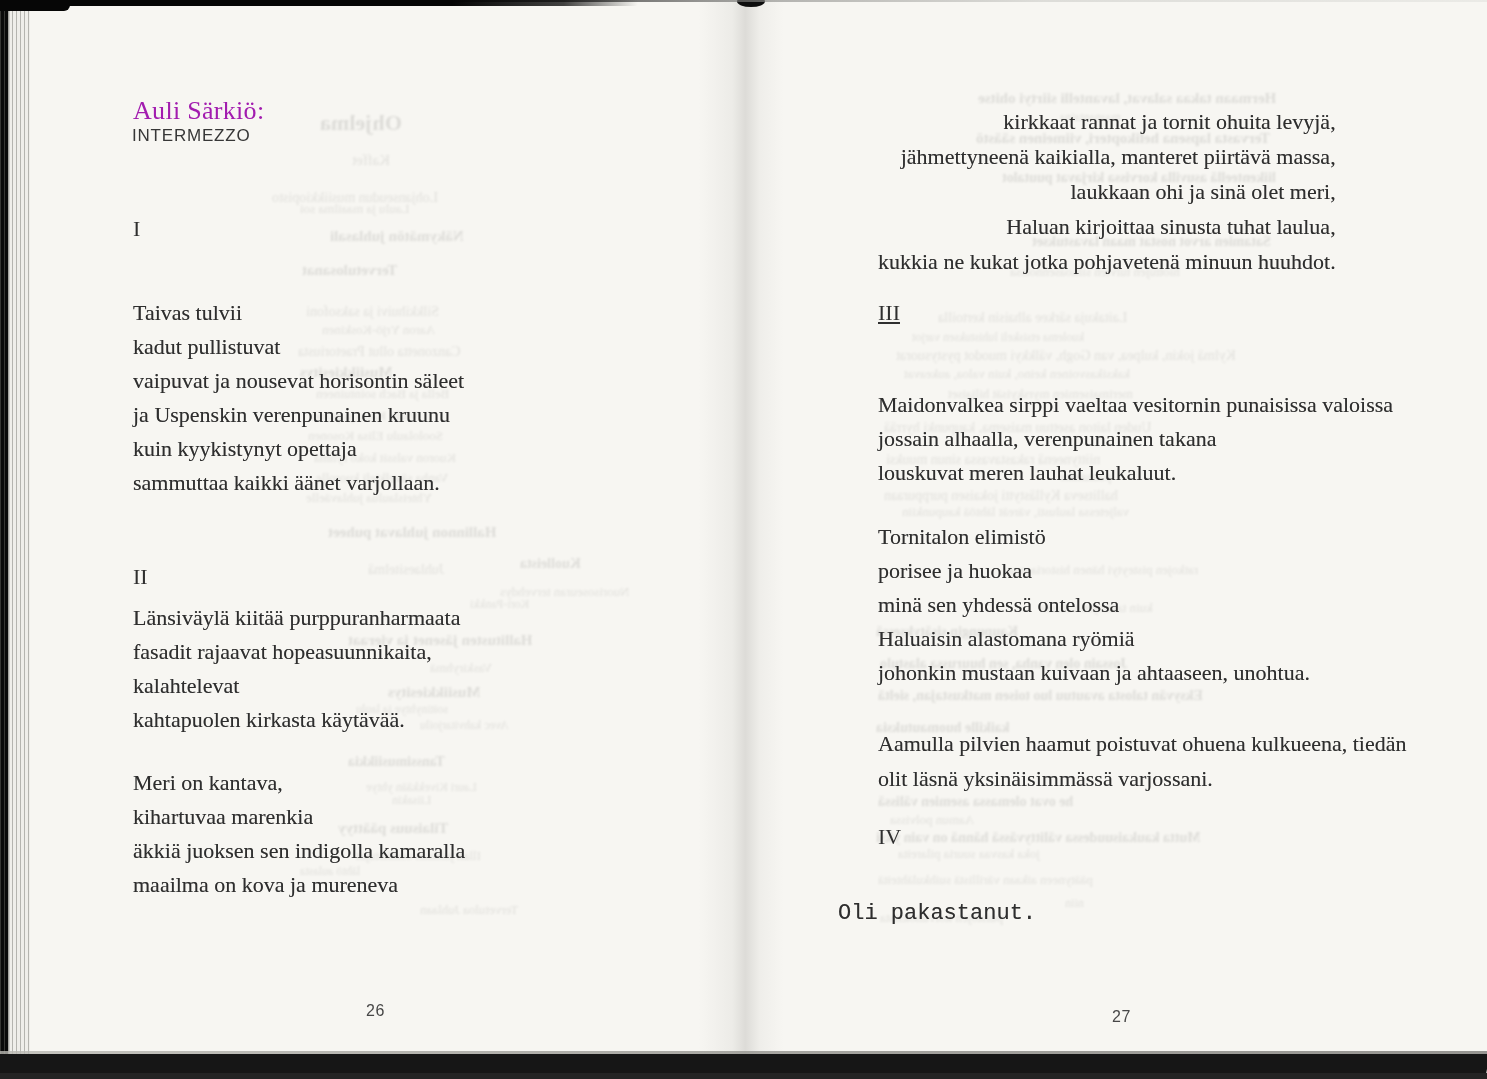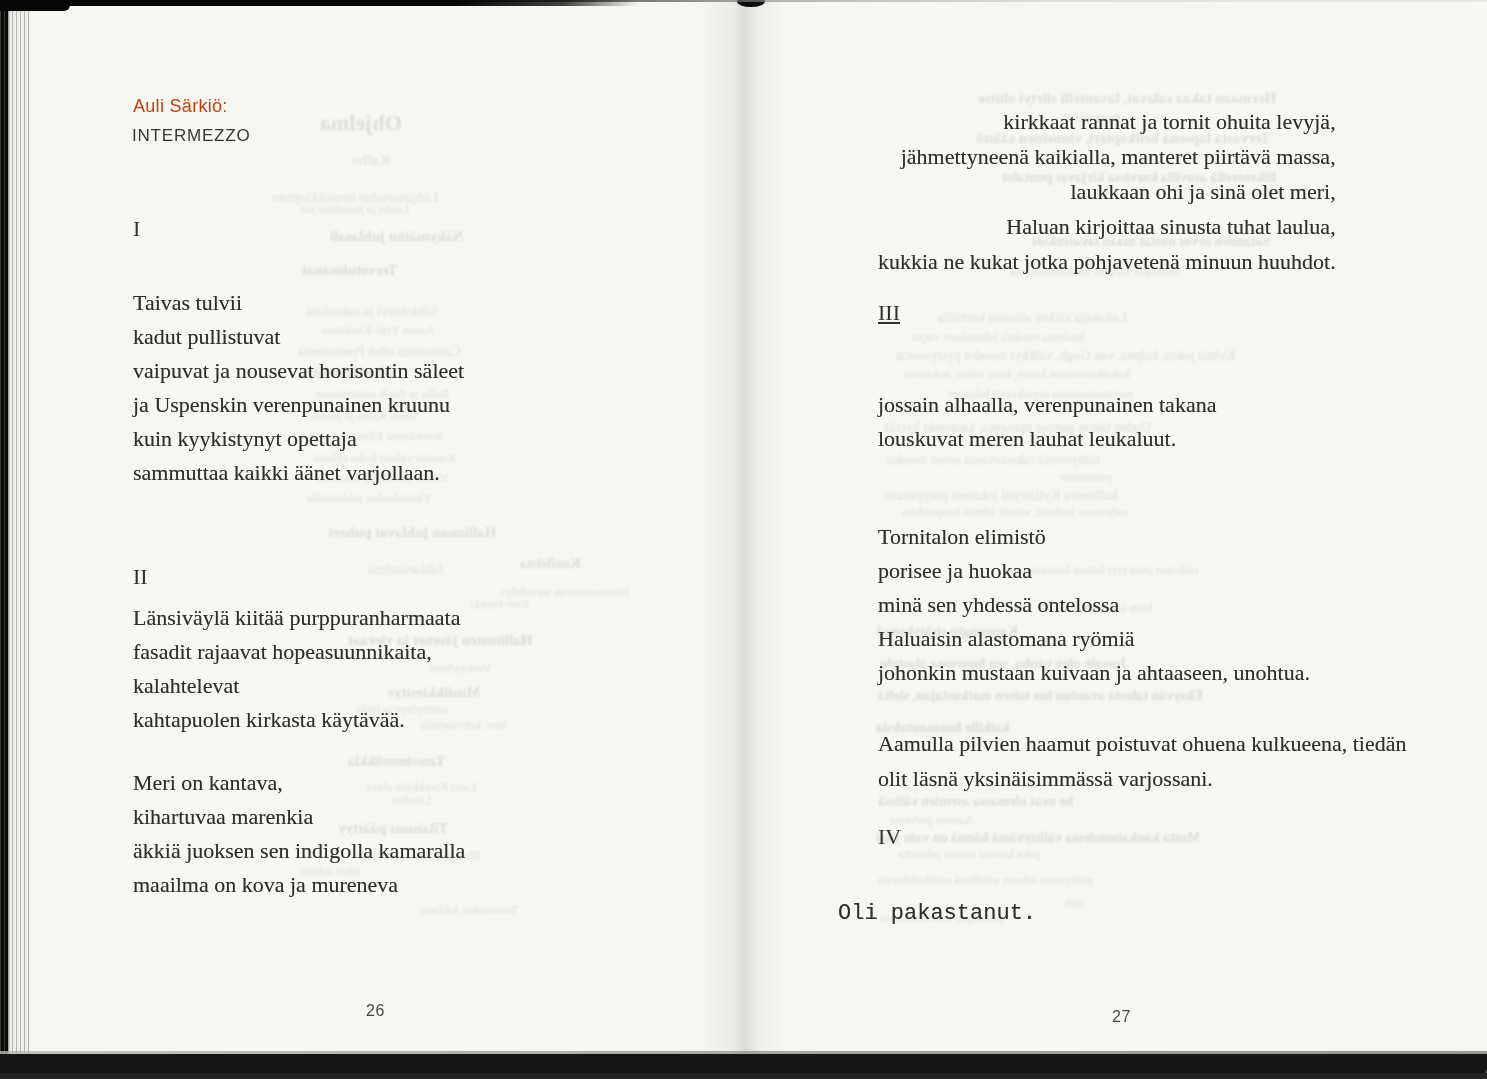--- a/index.html
+++ b/index.html
@@ -47,21 +47,21 @@
   .gutter-notch{
     position:absolute;top:-4px;left:737px;width:28px;height:11px;background:#0d0d0d;border-radius:50%;
   }
   
   .page{position:absolute;top:2px;bottom:25px;}
   .page-left{left:30px;width:668px;}
   .page-right{left:784px;right:0;}
   
   .abs{position:absolute;white-space:nowrap;}
   .author{
-    font-family:Liberation Sans, sans-serif;font-size:18px;color:#c2410c;
+    font-family:Liberation Serif, serif;font-size:26px;color:#a21caf;
     letter-spacing:.3px;
   }
   .title{
     font-family:"Liberation Sans",sans-serif;font-size:17px;color:#373737;
     letter-spacing:.8px;
   }
   .numeral{font-size:22px;color:#2f2f2f;}
   .stanza{font-size:22px;color:#2e2e2e;}
   .stanza .line{line-height:34px;white-space:nowrap;text-shadow:0 0 .4px rgba(40,40,40,.4);}
   .stanza-w .line{line-height:35px;}
@@ -146,21 +146,21 @@
       <span class="ghost" style="left: 898px; top: 846px; font-size: 13px;">joka kasvaa suuria pilareita</span>
       <span class="ghost" style="left: 878px; top: 872px; font-size: 13px;">päätyneen aikaan värillistä suihkulähteitä</span>
       <span class="ghost" style="left: 1065px; top: 896px; font-size: 12px;">niin</span>
       <span class="ghost" style="left: 880px; top: 910px; font-size: 13px;">puistojen koivuhoksista</span>
     </div>
 
   <div class="page page-left"></div>
   <div class="abs author" style="left:133px;top:96px;">Auli Särkiö:</div>
   <div class="abs title" style="left:132px;top:126px;">INTERMEZZO</div>
   <div class="abs numeral" style="left:133px;top:216px;">I</div>
-  <div class="abs stanza" style="left:133px;top:286px;">
+  <div class="abs stanza" style="left:133px;top:296px;">
       <div class="line">Taivas tulvii</div>
       <div class="line">kadut pullistuvat</div>
       <div class="line">vaipuvat ja nousevat horisontin säleet</div>
       <div class="line">ja Uspenskin verenpunainen kruunu</div>
       <div class="line">kuin kyykistynyt opettaja</div>
       <div class="line">sammuttaa kaikki äänet varjollaan.</div>
     </div>
   <div class="abs numeral" style="left:133px;top:564px;">II</div>
   <div class="abs stanza" style="left:133px;top:601px;">
       <div class="line">Länsiväylä kiitää purppuranharmaata</div>
@@ -179,20 +179,21 @@
   <div class="page page-right"></div>
   <div class="abs stanza stanza-w" style="left:878px;top:104px;text-align:right;">
       <div class="line">kirkkaat rannat ja tornit ohuita levyjä,</div>
       <div class="line">jähmettyneenä kaikialla, manteret piirtävä massa,</div>
       <div class="line">laukkaan ohi ja sinä olet meri,</div>
       <div class="line">Haluan kirjoittaa sinusta tuhat laulua,</div>
       <div class="line">kukkia ne kukat jotka pohjavetenä minuun huuhdot.</div>
     </div>
   <div class="abs numeral" style="left:878px;top:300px;text-decoration:underline;">III</div>
   <div class="abs stanza" style="left:878px;top:388px;">
+      <div class="line">Maidonvalkea sirppi vaeltaa vesitornin punaisissa valoissa</div>
       <div class="line">jossain alhaalla, verenpunainen takana</div>
       <div class="line">louskuvat meren lauhat leukaluut.</div>
     </div>
   <div class="abs stanza" style="left:878px;top:520px;">
       <div class="line">Tornitalon elimistö</div>
       <div class="line">porisee ja huokaa</div>
       <div class="line">minä sen yhdessä ontelossa</div>
       <div class="line">Haluaisin alastomana ryömiä</div>
       <div class="line">johonkin mustaan kuivaan ja ahtaaseen, unohtua.</div>
     </div>

